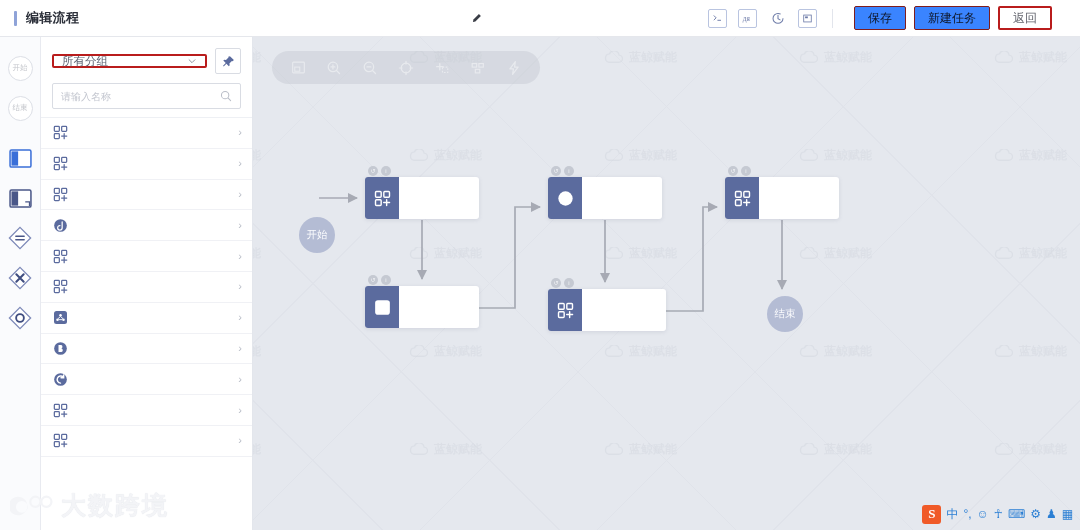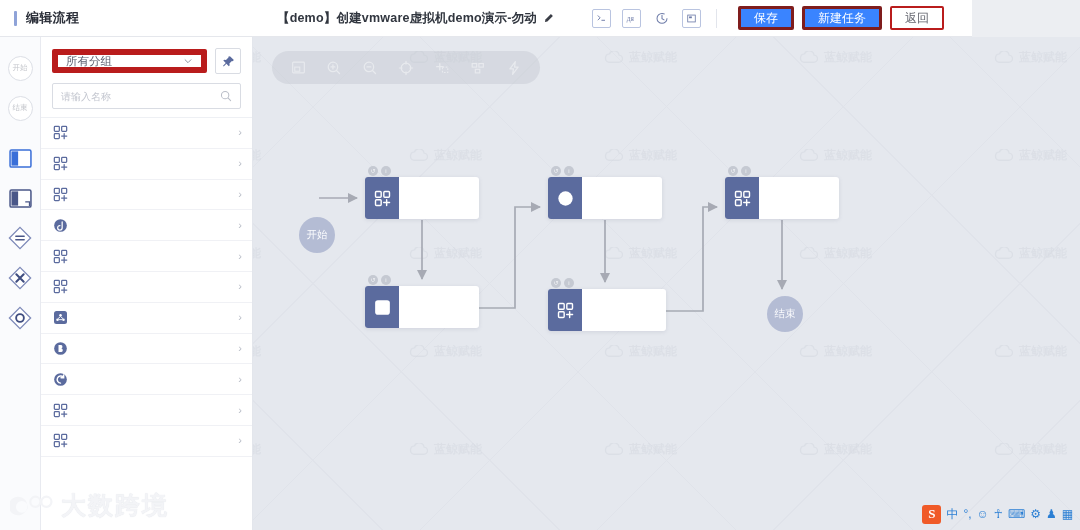--- a/index.html
+++ b/index.html
@@ -5,42 +5,42 @@
   * { box-sizing: border-box; margin: 0; padding: 0; }
   html, body {
     width: 1080px; height: 530px;
     font-family: "Liberation Sans", "DejaVu Sans", sans-serif;
     background: #e3e6ec; overflow: hidden;
   }
   #app { position: relative; width: 1080px; height: 530px; overflow: hidden; background:#eceef2; }
 
   
   .header {
-    position: absolute; top: 0; left: 0; width: 972px; height: 37px;
+    position: absolute; top: 0; left: 0; width: 1080px; height: 37px;
     background: #ffffff; border-bottom: 1px solid #e5e7ec;
     display: flex; align-items: center; z-index: 40;
   }
   .hdr-left { display: flex; align-items: center; padding-left: 14px; width: 250px; flex: none;}
   .hdr-bar { width: 3px; height: 15px; background: #8fa3d8; border-radius: 1px; margin-right: 9px;}
   .hdr-title-text { font-size: 13px; color: #2b2f39; font-weight: 700; letter-spacing: .3px;}
   .hdr-center { flex: 1; display: flex; align-items: center; justify-content: center; }
   .doc-title { font-size: 12.5px; color: #31363f; font-weight: 600; letter-spacing: .2px;}
   .pencil { margin-left: 6px; display:inline-flex; align-items:center; cursor: pointer;}
   .hdr-right { display: flex; align-items: center; padding-right: 28px; gap: 0px; flex: none;}
   .ico-btn {
     width: 19px; height: 19px; margin-left: 11px; border: 1px solid #b9c4e0; border-radius: 2px;
     display: flex; align-items: center; justify-content: center; cursor: pointer; background:#fff;
   }
   .ico-btn.noborder { border: none; }
   .hdr-sep { width: 1px; height: 19px; background: #e2e5ec; margin: 0 13px 0 15px; }
   .btn {
     height: 24px; padding: 0 13px; border-radius: 2px; font-size: 12px; cursor: pointer;
     display: flex; align-items: center; justify-content: center; margin-left: 8px; white-space: nowrap;
   }
-  .btn-primary { background: #3a84ff; color: #ffffff; border: 3px solid #7f1d1d; }
+  .btn-primary { background: #3a84ff; color: #0f172a; border: 1px solid #7f1d1d; }
   .btn-ghost { background: #fff; color: #63656e; border: 2px solid #b91c1c; }
 
   
   .rail {
     position: absolute; top: 37px; left: 0; width: 41px; height: 493px;
     background: #fafbfd; border-right: 1px solid #e8eaf0; z-index: 30;
     display: flex; flex-direction: column; align-items: center; padding-top: 11px;
   }
   .rail-item { width: 41px; height: 40px; display: flex; align-items: center; justify-content: center; cursor: pointer; }
   .rail-circle {
@@ -52,21 +52,21 @@
 
   
   .sidebar {
     position: absolute; top: 37px; left: 41px; width: 212px; height: 493px;
     background: #ffffff; border-right: 1px solid #e3e6ec; z-index: 28;
     display: flex; flex-direction: column;
   }
   .sb-filters { padding: 11px 11px 8px 11px; }
   .sb-row { display: flex; align-items: center; gap: 8px; }
   .sb-select {
-    flex: 1; height: 24px; border: 6px solid #b91c1c; border-radius: 2px; background: #fff;
+    flex: 1; height: 14px; border: 2px solid #b91c1c; border-radius: 2px; background: #fff;
     display: flex; align-items: center; justify-content: space-between; padding: 0 8px;
     font-size: 11.5px; color: #5c6070; cursor: pointer;
   }
   .sb-pin {
     width: 26px; height: 26px; border: 1px solid #d9dce3; border-radius: 2px; background: #fff;
     display: flex; align-items: center; justify-content: center; cursor: pointer;
   }
   .sb-search {
     margin-top: 9px; height: 26px; border: 1px solid #d9dce3; border-radius: 2px; background: #fff;
     display: flex; align-items: center; padding: 0 8px;
@@ -160,21 +160,20 @@
 <body>
 
 <div id="app">
 
   <div class="header">
     <div class="hdr-left">
       <div class="hdr-bar"></div>
       <div class="hdr-title-text">编辑流程</div>
     </div>
     <div class="hdr-center">
-      <div class="doc-title">【demo】创建vmware虚拟机demo演示-勿动</div>
       <span class="pencil">
         <svg width="11" height="11" viewBox="0 0 16 16">
             <path d="M11.5 1.6l2.9 2.9-8 8-3.6.7.7-3.6z" fill="#3a3d46"></path>
           </svg>
       </span>
     </div>
     <div class="hdr-right">
       <div class="ico-btn">
         <svg width="11" height="11" viewBox="0 0 16 16">
             <path d="M3 4l3 3-3 3" stroke="#6d7ba8" stroke-width="1.4" fill="none" stroke-linecap="round"></path>

